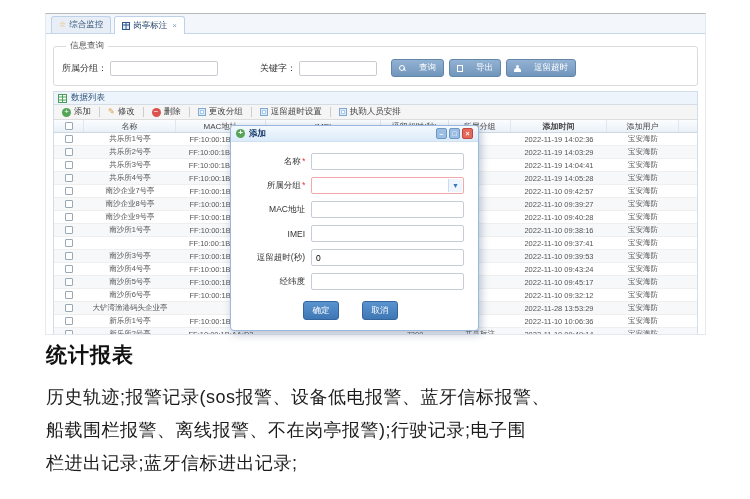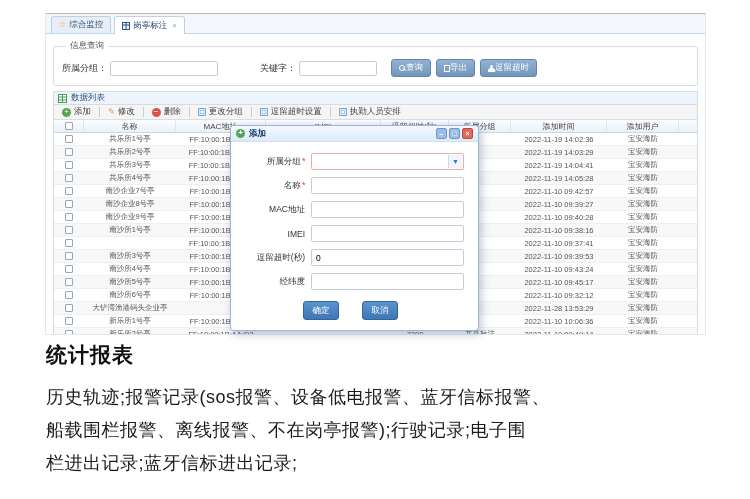--- a/index.html
+++ b/index.html
@@ -23,21 +23,21 @@
 
   fieldset.query { margin:6px 7px 5px; border:1px solid #d8dcdf; border-radius:3px; padding:5px 8px 8px; }
   fieldset.query legend { font-size:8.5px; color:#555; padding:0 4px; margin-left:4px; }
   .qrow { display:flex; align-items:center; font-size:9px; color:#333; margin-top:2px; }
   .qrow label { margin-right:3px; }
   .qinput { width:108px; height:15px; border:1px solid #c8ccd2; border-radius:2px; background:#fff; font-size:8.5px; padding:0 3px; }
   .qinput.kw { width:78px; }
   .kwlabel { margin-left:42px; }
   .qbtn { margin-left:5px; height:18px; padding:0 7px; font-size:8.5px; color:#fff;
           background:linear-gradient(#93b2d3,#7196bb); border:1px solid #6286a9; border-radius:3px;
-          display:flex; align-items:center; gap:0; cursor:pointer; }
+          display:flex; align-items:center; gap:13px; cursor:pointer; }
   .qbtn:first-of-type { margin-left:14px; }
   .mag-ic { position:relative; width:7px; height:7px; display:inline-block; }
   .mag-ic::before { content:""; position:absolute; left:0; top:0; width:4px; height:4px; border:1px solid #fff; border-radius:50%; }
   .mag-ic::after { content:""; position:absolute; left:4px; top:4px; width:3px; height:1px; background:#fff; transform:rotate(45deg); }
   .sheet-ic { width:6px; height:7px; border:1px solid #fff; display:inline-block; }
   .person-ic { position:relative; width:7px; height:7px; display:inline-block; }
   .person-ic::before { content:""; position:absolute; left:2px; top:0; width:3px; height:3px; border-radius:50%; background:#fff; }
   .person-ic::after { content:""; position:absolute; left:0; top:3px; width:7px; height:4px; border-radius:3px 3px 0 0; background:#fff; }
 
   .panel { margin:0 7px; border:1px solid #d4dde6; border-bottom:none; }
@@ -182,21 +182,21 @@
 
         <div class="dg-header" id="dg-header">
             <div class="hcell" style="width: 30px;">
               <span class="cb"></span>
             </div>
             <div class="hcell" style="width: 92px;">名称</div>
             <div class="hcell" style="width: 90px;">MAC地址</div>
             <div class="hcell" style="width: 115px;">IMEI</div>
             <div class="hcell" style="width: 68px;">逗留超时(秒)</div>
             <div class="hcell" style="width: 62px;">所属分组</div>
-            <div class="hcell" style="width: 96px;">添加时间</div>
+            <div class="hcell" style="width: 96px; font-weight: bold;">添加时间</div>
             <div class="hcell" style="width: 72px;">添加用户</div>
             <div class="hcell" style="width: 0px; flex: 1 1 0%; border-right: none;"></div>
           </div>
         <div class="dg-body" id="dg-body">
             <div class="drow">
               <div class="dcell" style="width: 30px;">
                 <span class="cb"></span>
               </div>
               <div class="dcell" style="width: 92px;">共乐所1号亭</div>
               <div class="dcell" style="width: 90px;">FF:10:00:1B:A0:57</div>
@@ -413,28 +413,28 @@
       <span class="circ add" style="width:9px;height:9px;">+</span>
       <span>添加</span>
       <span class="winbtns">
         <span class="wb">–</span>
         <span class="wb">□</span>
         <span class="wb close">×</span>
       </span>
     </div>
     <div class="modal-body">
       <div class="mrow">
+        <span class="mlabel"><span>名称</span><i class="req">*</i></span>
+        <input class="minput" value="" style="">
+      </div>
+      <div class="mrow">
         <span class="mlabel"><span>所属分组</span><i class="req">*</i></span>
         <span class="combo">
           <span class="arrow">▼</span>
         </span>
-      </div>
-      <div class="mrow">
-        <span class="mlabel"><span>名称</span><i class="req">*</i></span>
-        <input class="minput" value="" style="">
       </div>
       <div class="mrow">
         <span class="mlabel"><span>MAC地址</span></span>
         <input class="minput" value="" style="">
       </div>
       <div class="mrow">
         <span class="mlabel"><span>IMEI</span></span>
         <input class="minput" value="" style="">
       </div>
       <div class="mrow">

